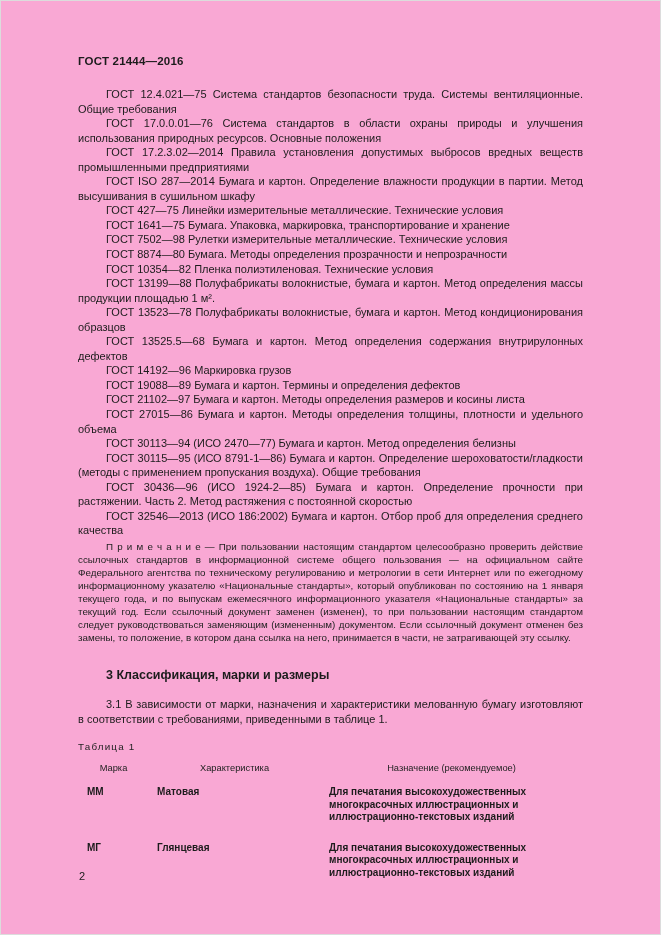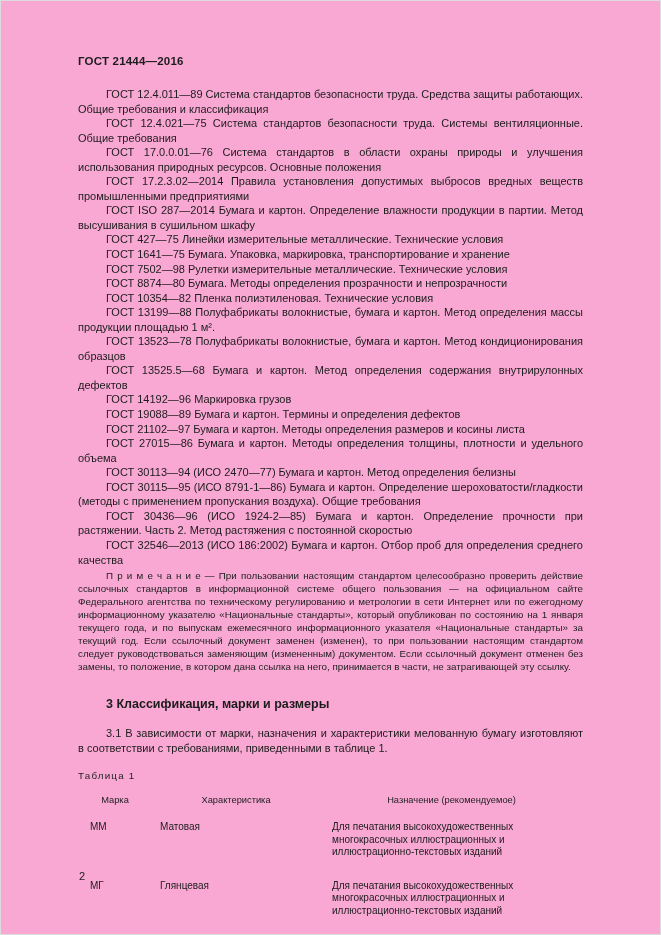--- a/index.html
+++ b/index.html
@@ -59,57 +59,57 @@
     letter-spacing: 1.2px;
     color: #222222;
   }
   table.gost-table {
     width: 100%;
     border-collapse: collapse;
     table-layout: fixed;
   }
   table.gost-table th,
   table.gost-table td {
-    border: 4px solid #f9a8d4;
+    border: 1px solid #f9a8d4;
     box-sizing: border-box;
   }
   table.gost-table th {
     font-size: 9.3px;
     font-weight: normal;
     text-align: center;
     vertical-align: middle;
     padding: 5px 4px;
     color: #222222;
   }
   table.gost-table td {
     font-size: 10px;
     line-height: 12.5px;
     vertical-align: top;
     padding: 7px 8px 10px 8px;
     height: 40px;
+    font-weight: bold;
   }
   .col-mark  { width: 70px; }
   .col-char  { width: 172px; }
   .col-purp  { width: auto; }
   .page-number {
     position: absolute;
     left: 78px;
     bottom: 52px;
     font-size: 11px;
   }
 </style>
 </head>
 <body>
 
 <div class="page">
 
   <div class="doc-header">ГОСТ 21444—2016</div>
 
   <div class="refs">
-    <p>ГОСТ 12.4.011—89 Система стандартов безопасности труда. Средства защиты работающих. Общие требования и классификация</p>
     <p>ГОСТ 12.4.021—75 Система стандартов безопасности труда. Системы вентиляционные. Общие требования</p>
     <p>ГОСТ 17.0.0.01—76 Система стандартов в области охраны природы и улучшения использования природных ресурсов. Основные положения</p>
     <p>ГОСТ 17.2.3.02—2014 Правила установления допустимых выбросов вредных веществ промышленными предприятиями</p>
     <p>ГОСТ ISO 287—2014 Бумага и картон. Определение влажности продукции в партии. Метод высушивания в сушильном шкафу</p>
     <p>ГОСТ 427—75 Линейки измерительные металлические. Технические условия</p>
     <p>ГОСТ 1641—75 Бумага. Упаковка, маркировка, транспортирование и хранение</p>
     <p>ГОСТ 7502—98 Рулетки измерительные металлические. Технические условия</p>
     <p>ГОСТ 8874—80 Бумага. Методы определения прозрачности и непрозрачности</p>
     <p>ГОСТ 10354—82 Пленка полиэтиленовая. Технические условия</p>
     <p>ГОСТ 13199—88 Полуфабрикаты волокнистые, бумага и картон. Метод определения массы продукции площадью 1 м².</p>

